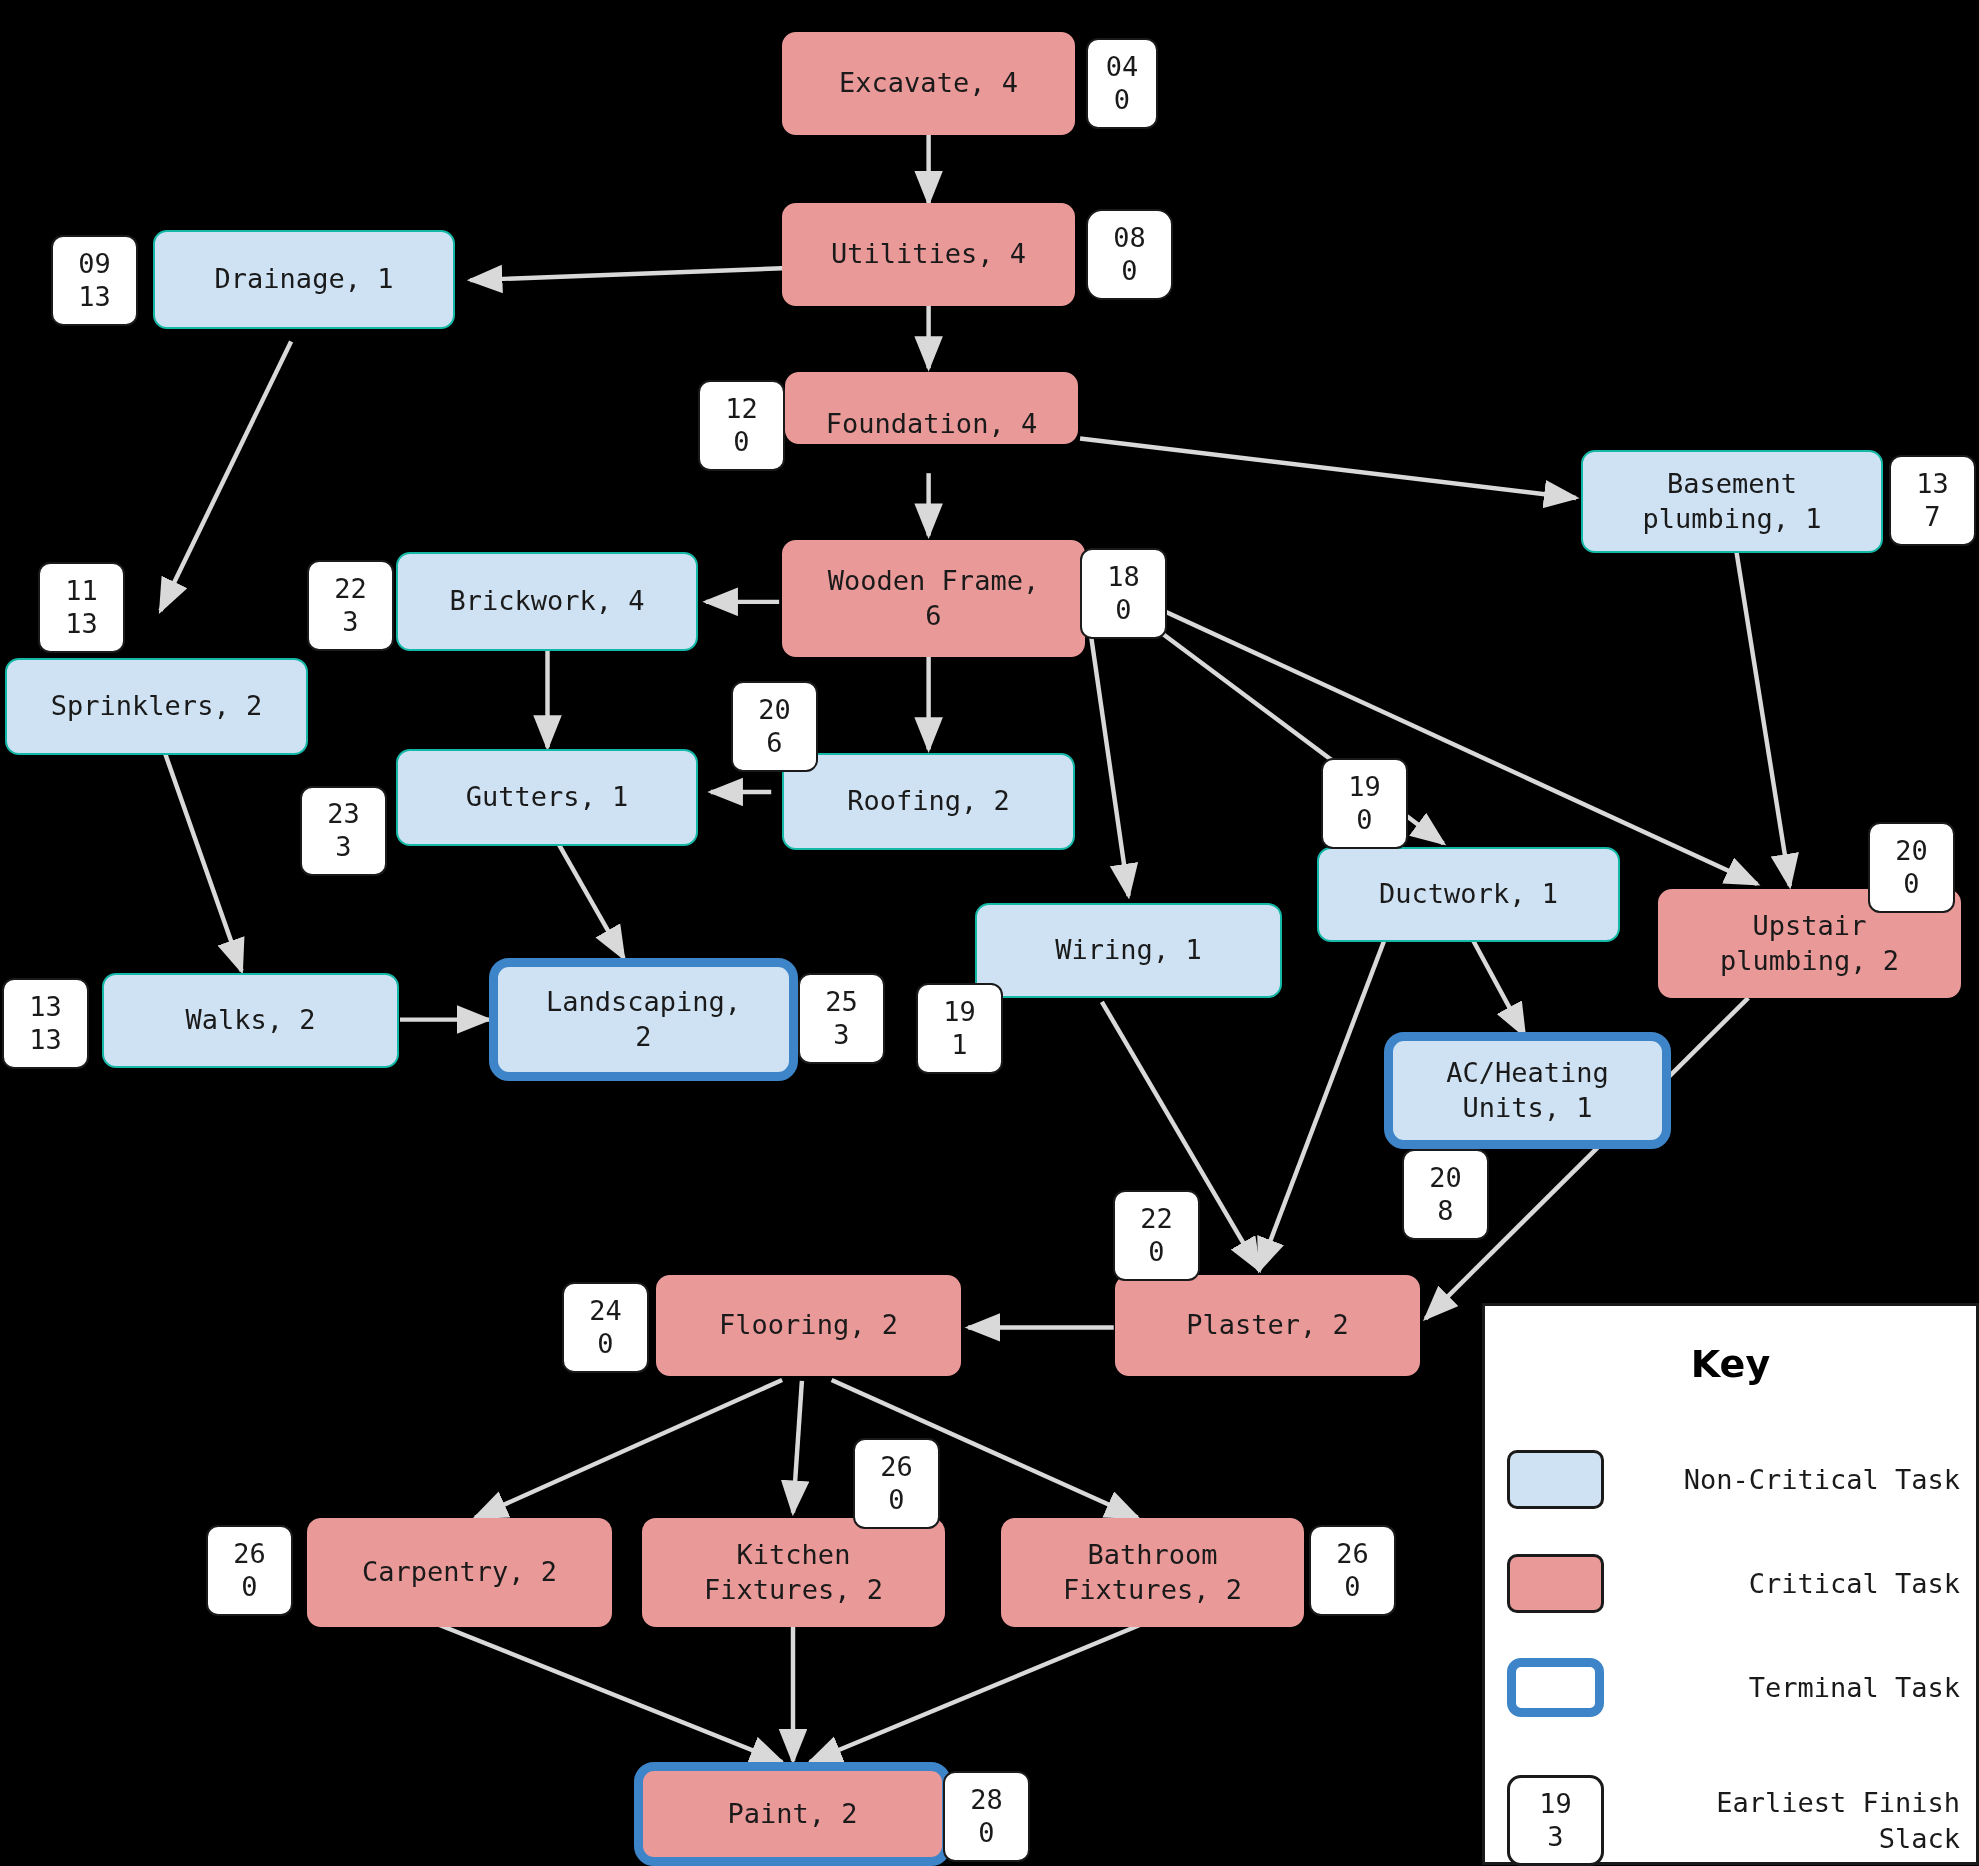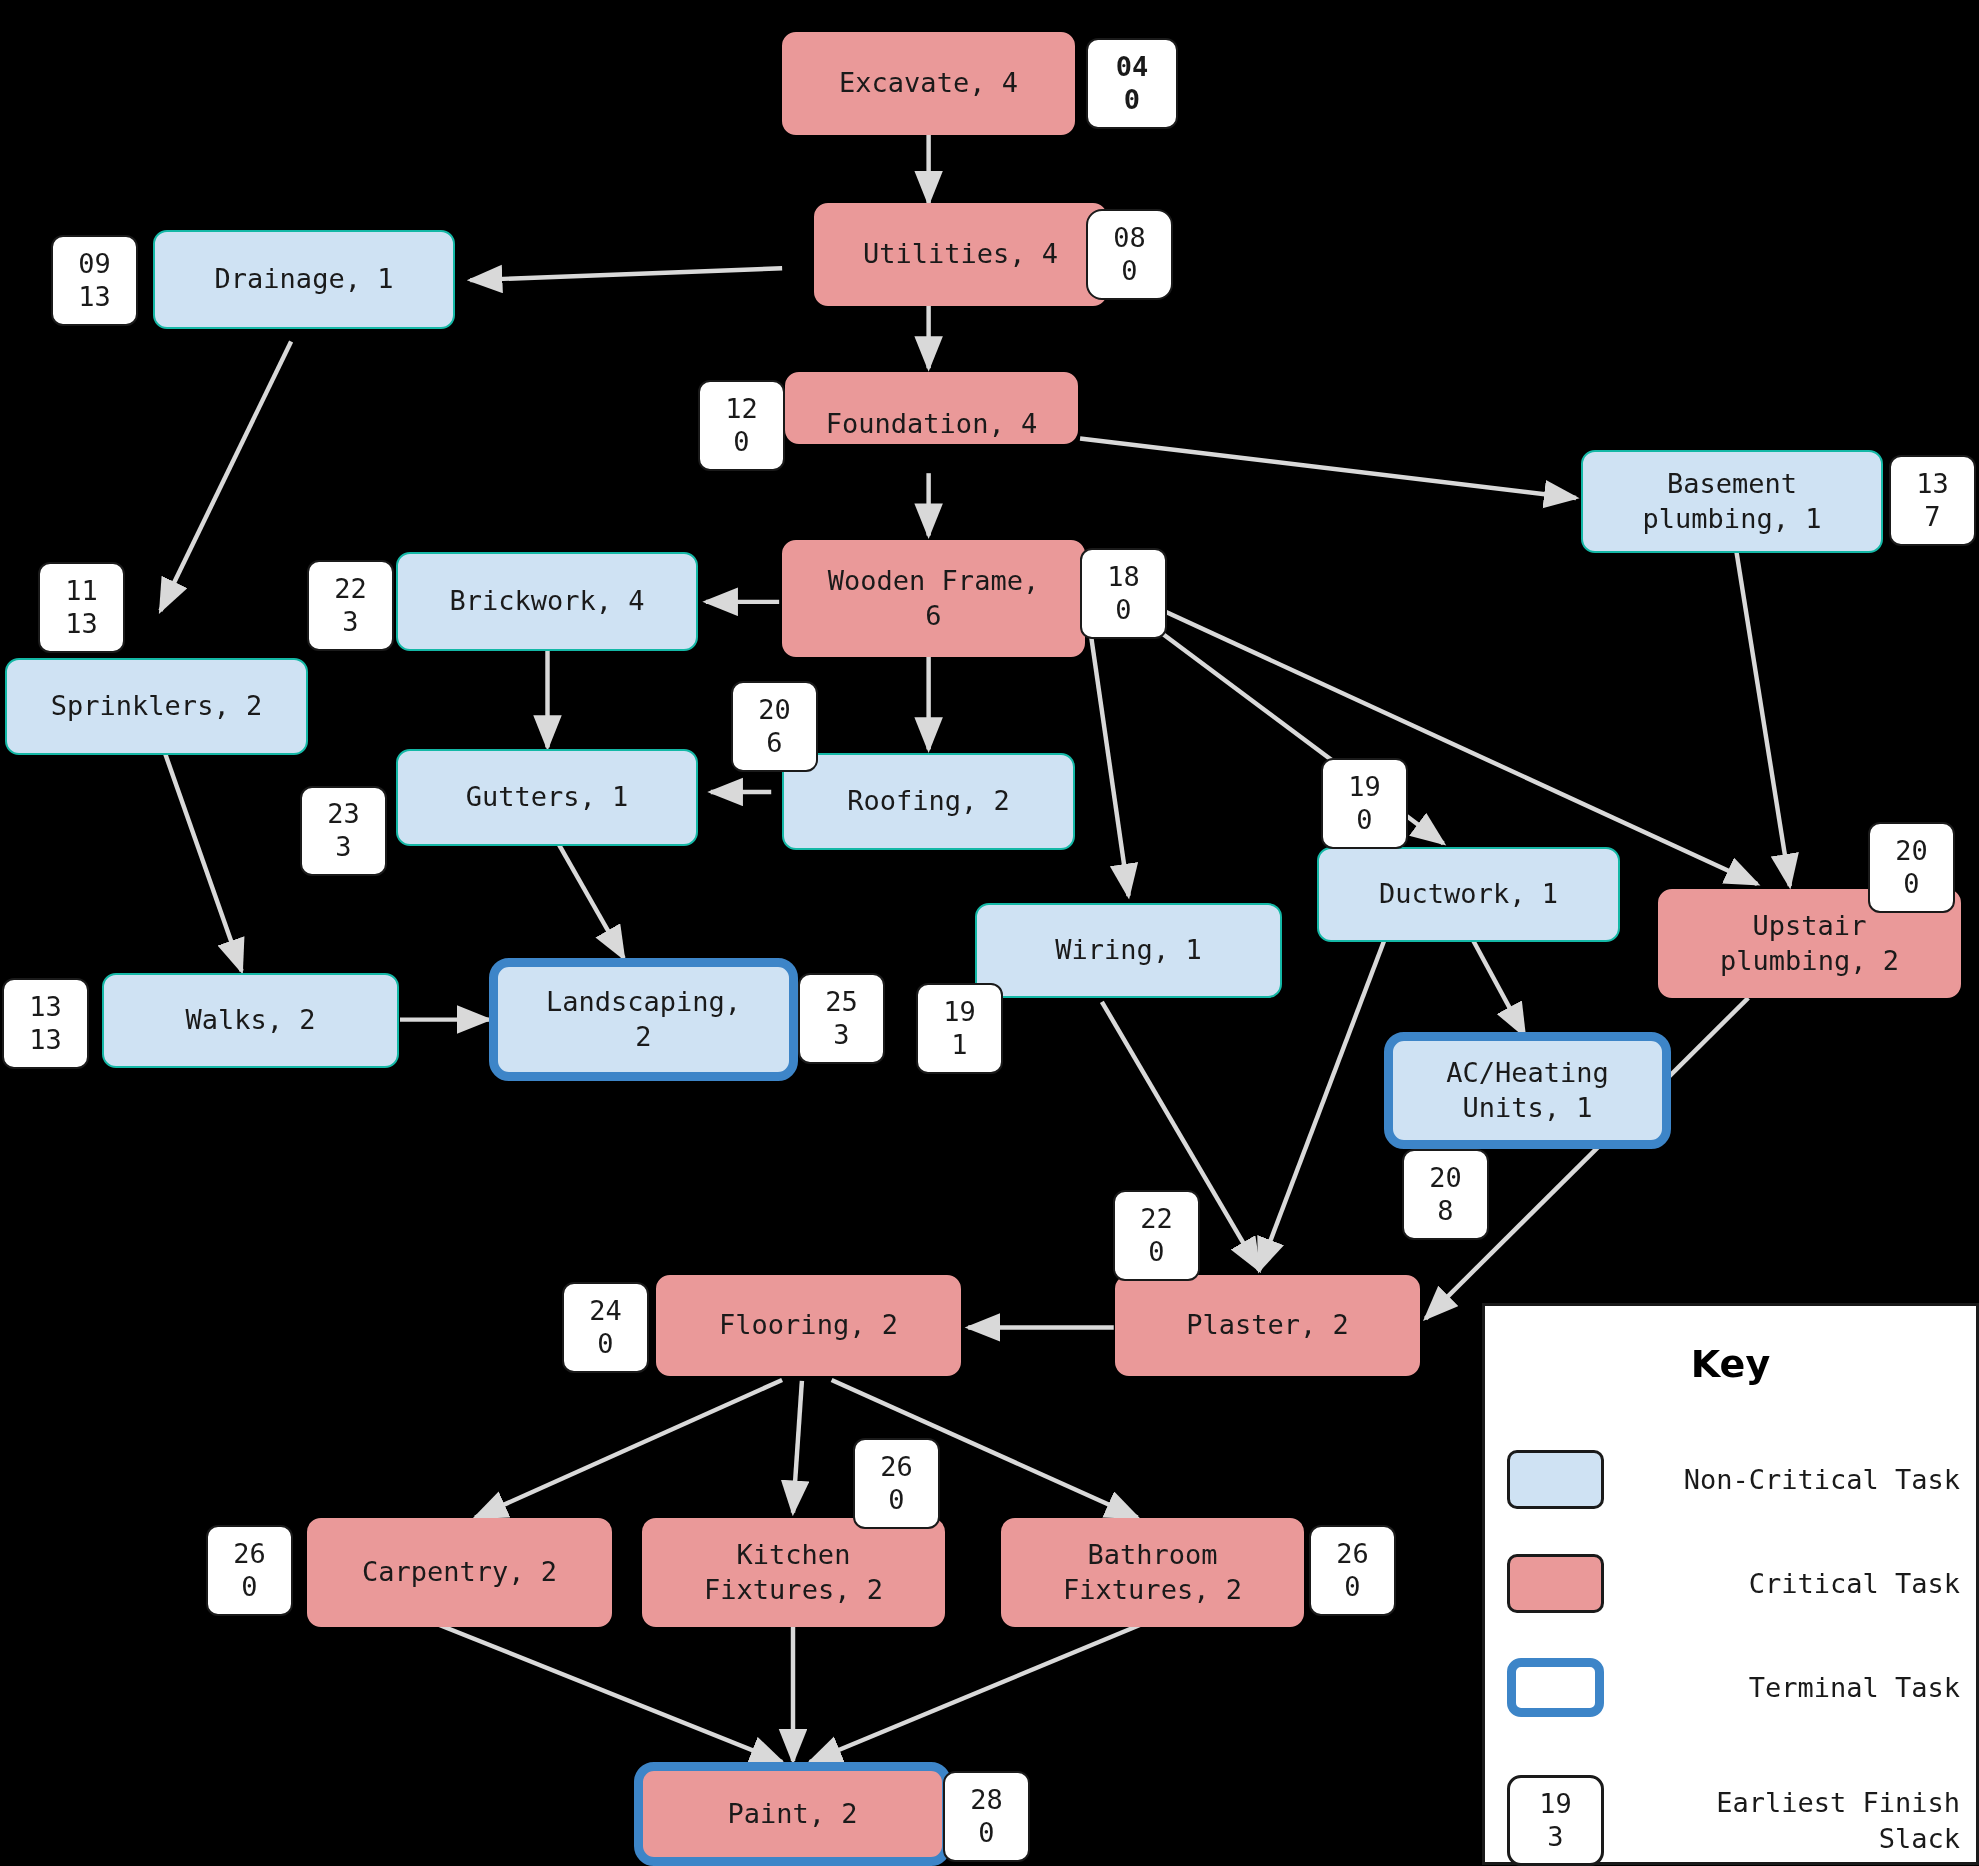--- a/index.html
+++ b/index.html
@@ -187,26 +187,26 @@
 
       <path d="M801,1642 L801,1779"></path>
 
       <path d="M1155,1640 L818,1780"></path>
     </g>
   </svg>
 
   <div class="node critical" style="left:782px; top:32px; width:293px; height:103px;">
     <span>Excavate, 4</span>
   </div>
-  <div class="badge" style="left:1086px; top:38px; width:92px; height:91px;font-weight:bold;">
+  <div class="badge" style="left:1086px; top:38px; width:72px; height:91px;">
     <span class="ef">04</span>
     <span class="sl">0</span>
   </div>
 
-  <div class="node critical" style="left:782px; top:203px; width:293px; height:103px;margin-left:32px;">
+  <div class="node critical" style="left:782px; top:203px; width:293px; height:103px;">
     <span>Utilities, 4</span>
   </div>
   <div class="badge" style="left:1086px; top:209px; width:87px; height:91px;border-radius:16px;">
     <span class="ef">08</span>
     <span class="sl">0</span>
   </div>
 
   <div class="node noncritical" style="left:153px; top:230px; width:302px; height:99px;">
     <span>Drainage, 1</span>
   </div>

